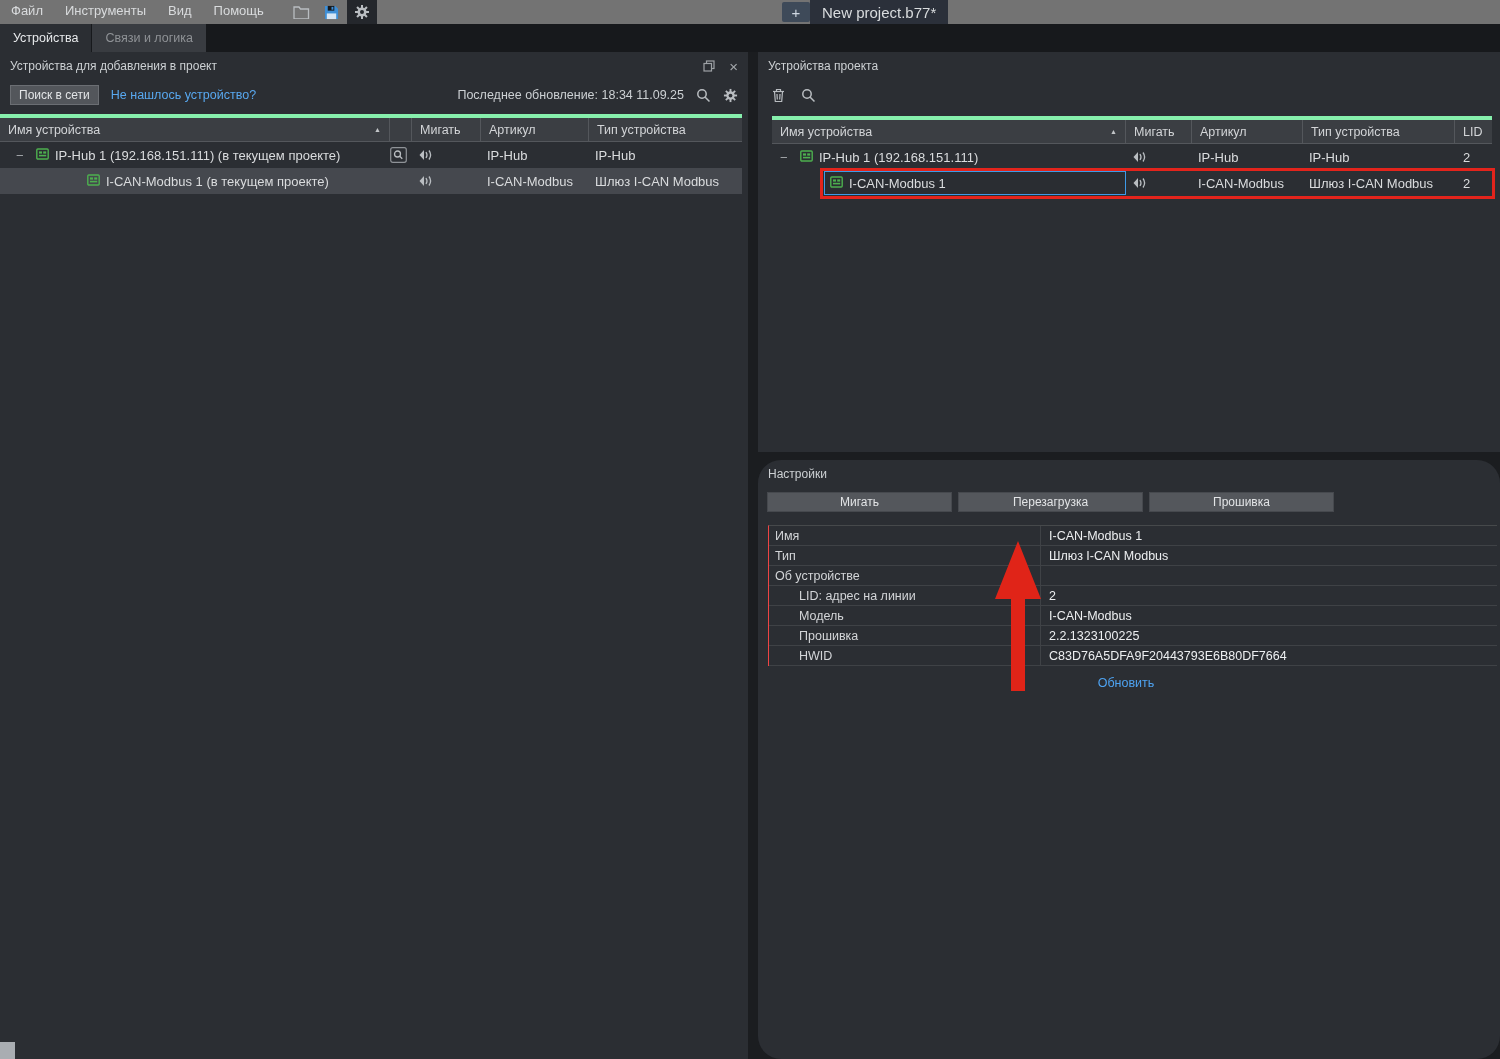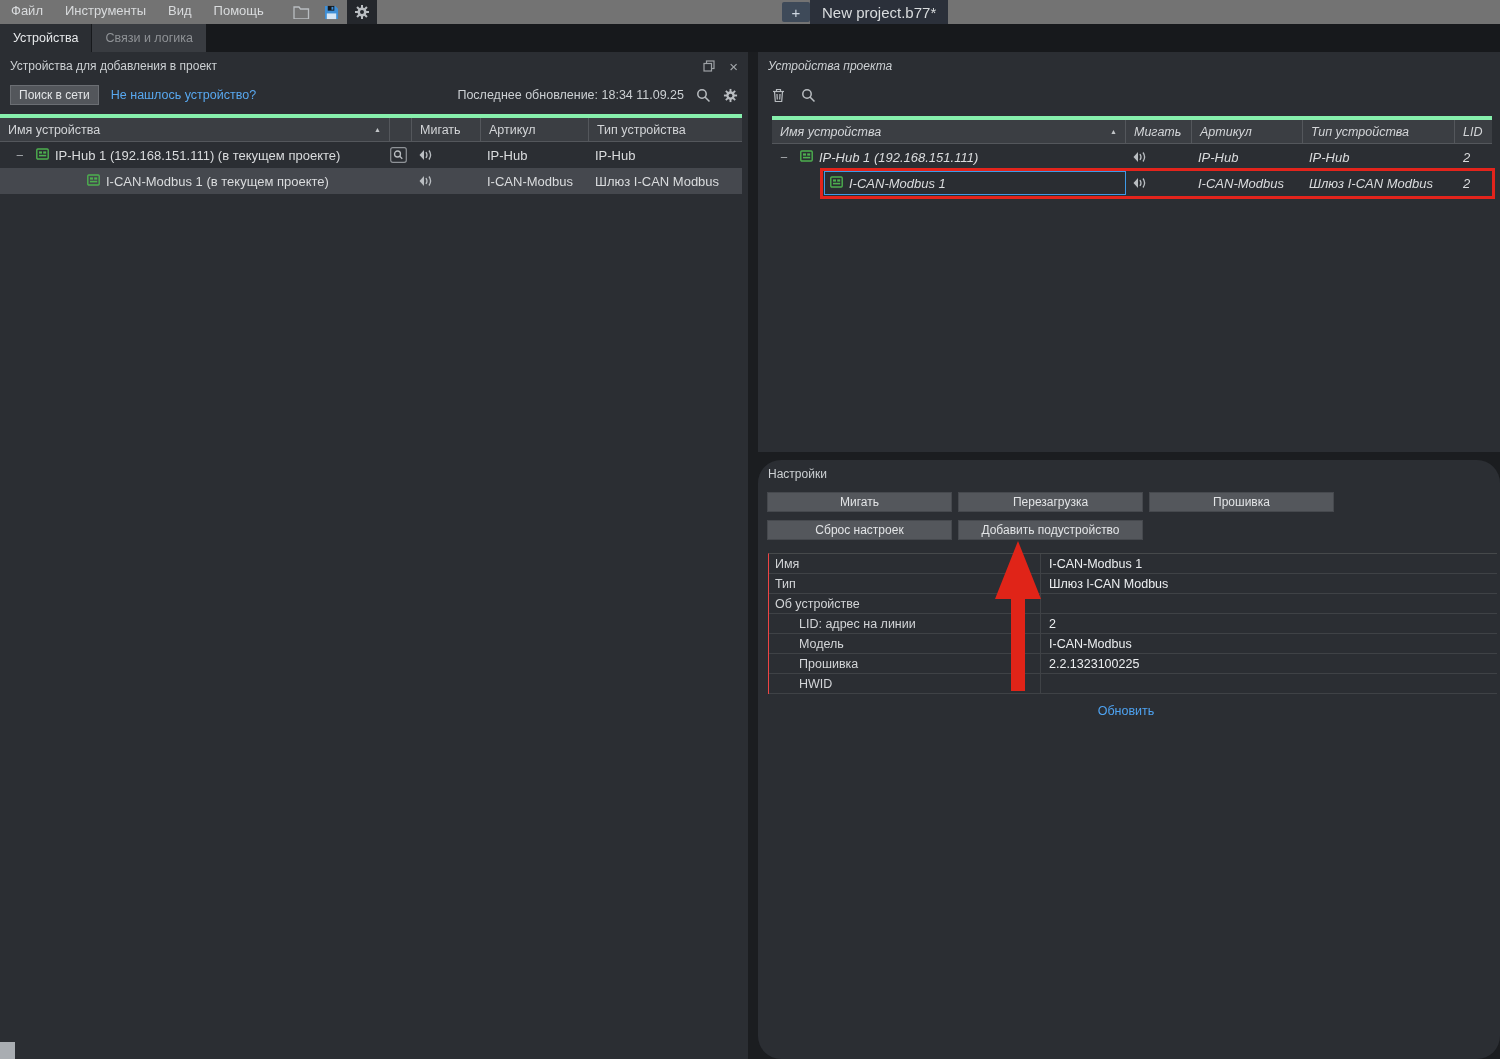--- a/index.html
+++ b/index.html
@@ -20,21 +20,21 @@
   .doc-tabs { height:28px; background:#17191c; display:flex; align-items:stretch; }
   .doc-tab { display:flex; align-items:center; padding:0 13px; font-size:12.5px; }
   .doc-tab.active { background:#2b2e33; color:#e8eaec; }
   .doc-tab.inactive { background:#393c41; color:#8f9296; margin-left:1px; }
 
   
   .content { display:flex; height:1007px; }
   .left-panel { width:748px; background:#2b2e33; display:flex; flex-direction:column; position:relative; }
   .vsplit { width:10px; background:#1b1d20; }
   .right-col { width:742px; display:flex; flex-direction:column; }
-  .right-top { height:400px; background:#2b2e33; display:flex; flex-direction:column;font-style:italic; }
+  .right-top { height:400px; background:#2b2e33; display:flex; flex-direction:column; }
   .hsplit { height:8px; background:#1b1d20; }
   .settings { flex:1; background:#2b2e33; position:relative;border-radius:23px; }
 
   .panel-titlebar { height:28px; display:flex; align-items:center; padding:0 10px; color:#ccd0d3; font-size:12px; }
   .titlebar-icons { margin-left:auto; display:flex; align-items:center; gap:14px; }
   .close-glyph { color:#a4a8ac; font-size:15px; line-height:1; }
 
   
   .left-toolbar { height:30px; display:flex; align-items:center; padding:0 10px; gap:12px; font-size:12.5px; }
   .btn-search { background:#53565b; border:1px solid #6b6e73; color:#e3e5e7; font-size:12px; padding:2px 8px; }
@@ -329,24 +329,20 @@
       <div class="panel-titlebar">
         <span>Настройки</span>
       </div>
 
       <div class="btn-grid">
         <div class="btn-row">
           <button class="sbtn">Мигать</button>
           <button class="sbtn">Перезагрузка</button>
           <button class="sbtn">Прошивка</button>
         </div>
-        <div class="btn-row">
-          <button class="sbtn">Сброс настроек</button>
-          <button class="sbtn">Добавить подустройство</button>
-        </div>
       </div>
 
       <div class="prop-grid">
         <div class="prow">
           <span class="plabel">Имя</span>
           <span class="pvalue">I-CAN-Modbus 1</span>
         </div>
         <div class="prow">
           <span class="plabel">Тип</span>
           <span class="pvalue">Шлюз I-CAN Modbus</span>
@@ -362,20 +358,21 @@
         <div class="prow child">
           <span class="plabel">Модель</span>
           <span class="pvalue">I-CAN-Modbus</span>
         </div>
         <div class="prow child">
           <span class="plabel">Прошивка</span>
           <span class="pvalue">2.2.1323100225</span>
         </div>
         <div class="prow child">
           <span class="plabel">HWID</span>
+          <span class="pvalue">C83D76A5DFA9F20443793E6B80DF7664</span>
         </div>
       </div>
 
       <div class="refresh">Обновить</div>
 
       <svg class="arrow-annotation" width="46" height="150" viewBox="0 0 46 150">
         <polygon points="23,0 0,58 16,58 16,150 30,150 30,58 46,58" fill="#e02418"></polygon>
       </svg>
     </div>
 

